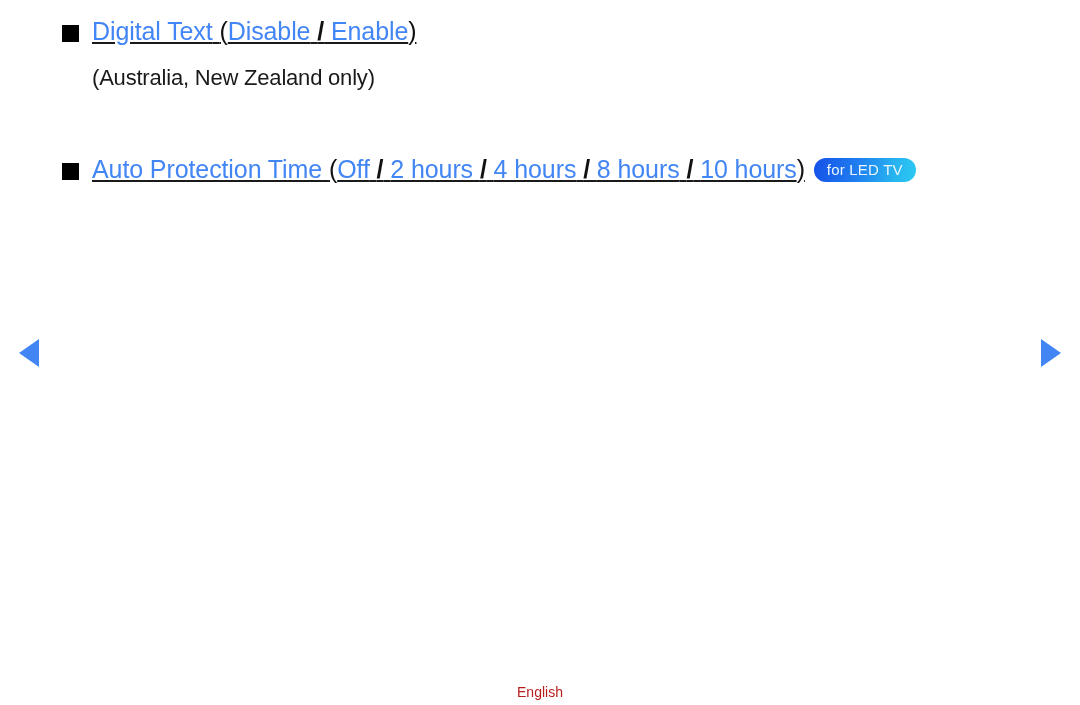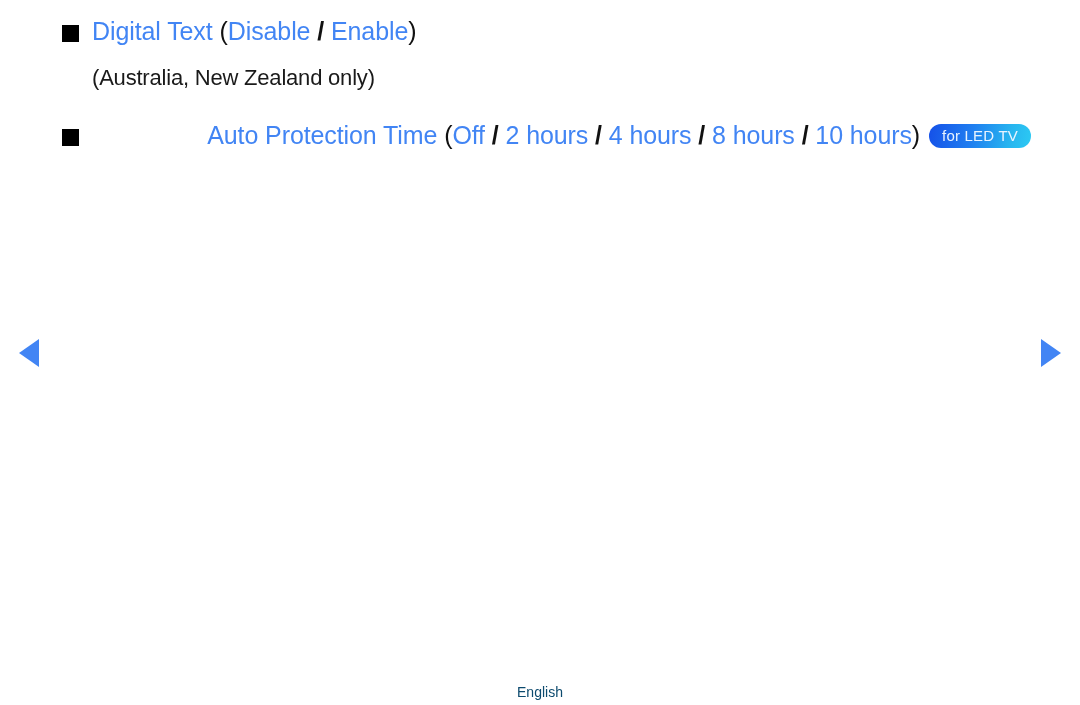--- a/index.html
+++ b/index.html
@@ -25,24 +25,25 @@
     position: absolute;
     left: 0;
     top: 0;
     width: 1080px;
   }
 
   
   .entry {
     position: relative;
     padding-left: 92px;
-    padding-right: 49px;
+    padding-right: 28px;
+    text-decoration: underline;
   }
   .entry.first { margin-top: 14px; }
-  .entry.second { margin-top: 22px; text-align: right; }
+  .entry.second { margin-top: 56px; }
 
   .bullet {
     position: absolute;
     left: 62px;
     top: 11px;
     width: 17px;
     height: 17px;
     background: #000000;
     display: block;
   }
@@ -120,21 +121,21 @@
 
   
   .footer {
     position: absolute;
     left: 0;
     right: 0;
     top: 683px;
     text-align: center;
     font-size: 14px;
     line-height: 18px;
-    color: #0c4a6e;
+    color: #b91c1c;
   }
 </style>
 </head>
 <body>
 
 <div class="page">
 
   <div class="content">
 
     <div class="entry first">

